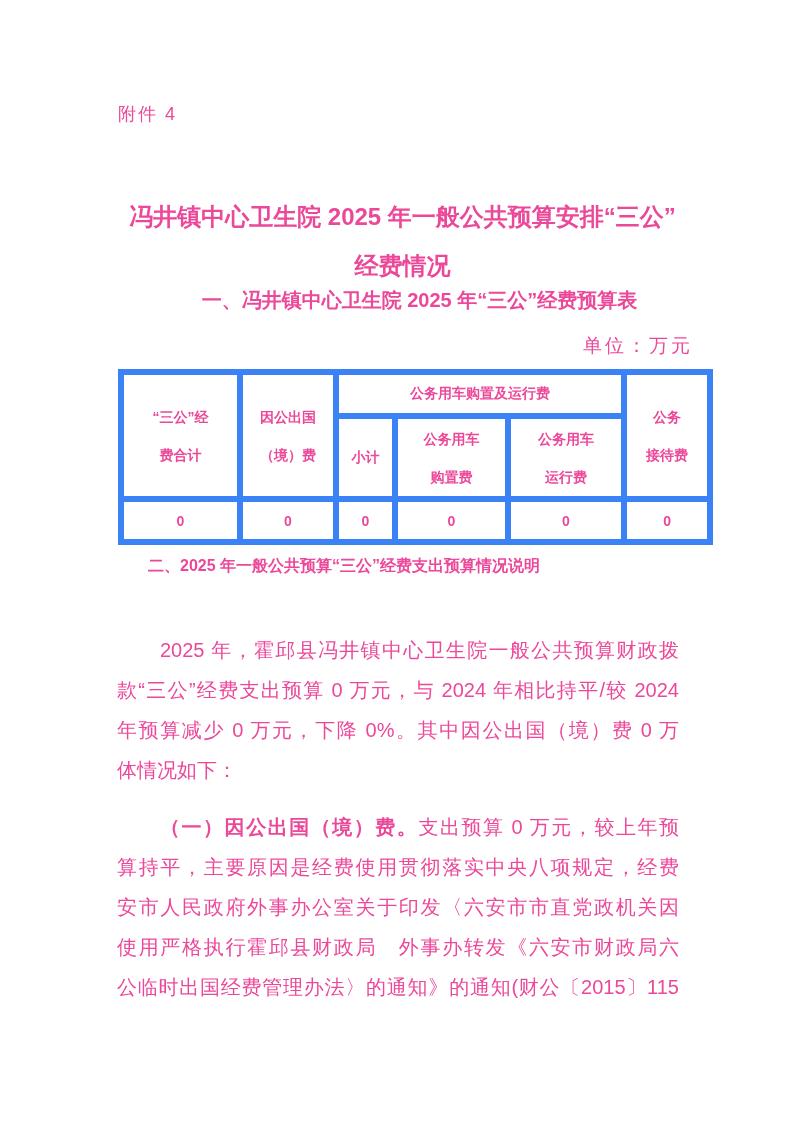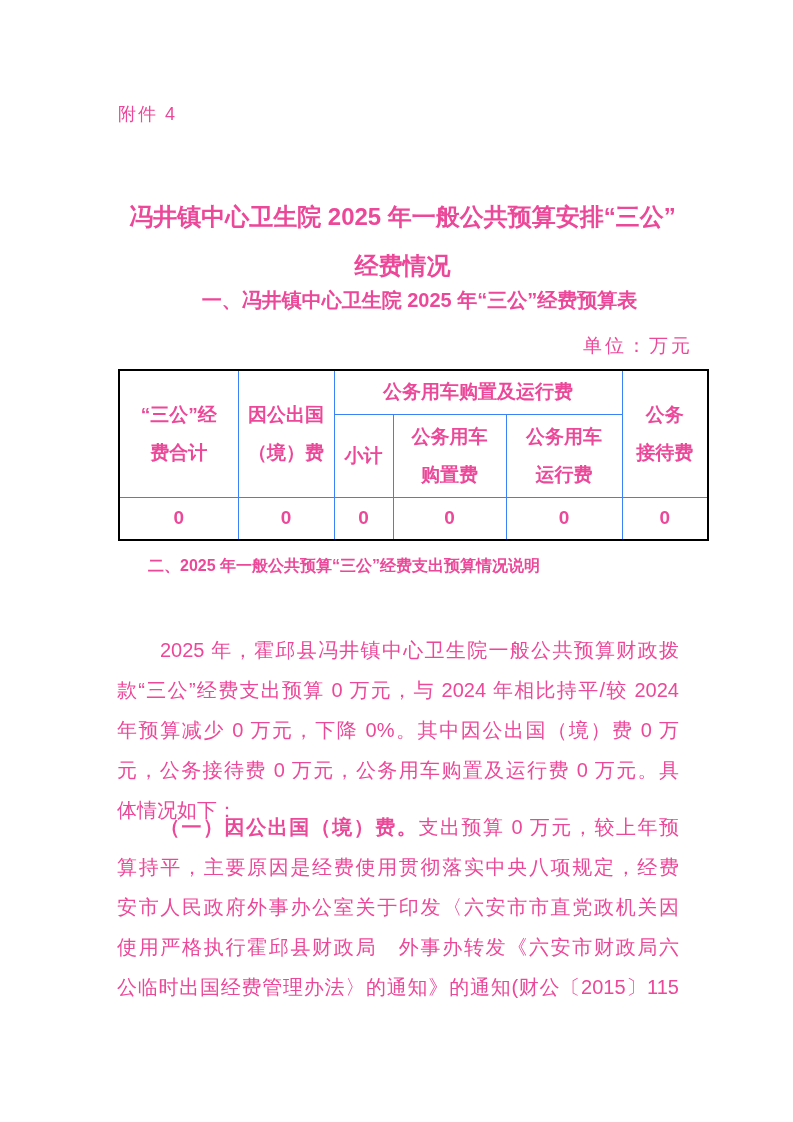--- a/index.html
+++ b/index.html
@@ -44,25 +44,25 @@
 
   table.budget {
     position: absolute;
     left: 118px; top: 369px;
     width: 589px;
     border-collapse: collapse;
     table-layout: fixed;
     border: 2px solid #000;
   }
   table.budget td {
-    border: 1px solid #3b82f6;
+    border: 6px solid #3b82f6;
     text-align: center;
     vertical-align: middle;
     font-weight: bold;
-    font-size: 19px;
+    font-size: 14px;
     padding: 0;
     white-space: pre-line;
   }
   tr.hrow1 { height: 44px; }
   tr.hrow2 { height: 83px; }
   tr.drow  { height: 43px; }
   td.h2line { line-height: 38px; }
   td.num {
     border-top: 2px solid #000;
     text-align: right;
@@ -146,21 +146,20 @@
       </tr>
     </tbody>
   </table>
 
   <div class="abs sec2-heading">二、2025 年一般公共预算“三公”经费支出预算情况说明</div>
 
   <div class="abs para para1">
     <div class="bl j indent">2025 年，霍邱县冯井镇中心卫生院一般公共预算财政拨</div>
     <div class="bl j">款“三公”经费支出预算 0 万元，与 2024 年相比持平/较 2024</div>
     <div class="bl j">年预算减少 0 万元，下降 0%。其中因公出国（境）费 0 万</div>
-    <div class="bl j">元，公务接待费 0 万元，公务用车购置及运行费 0 万元。具</div>
     <div class="bl">体情况如下：</div>
   </div>
 
   <div class="abs para para2">
     <div class="bl j indent">
       <span class="bold">（一）因公出国（境）费。</span><span>支出预算 0 万元，较上年预</span>
     </div>
     <div class="bl j">算持平，主要原因是经费使用贯彻落实中央八项规定，经费</div>
     <div class="bl j">安市人民政府外事办公室关于印发〈六安市市直党政机关因</div>
     <div class="bl j">使用严格执行霍邱县财政局　外事办转发《六安市财政局六</div>

